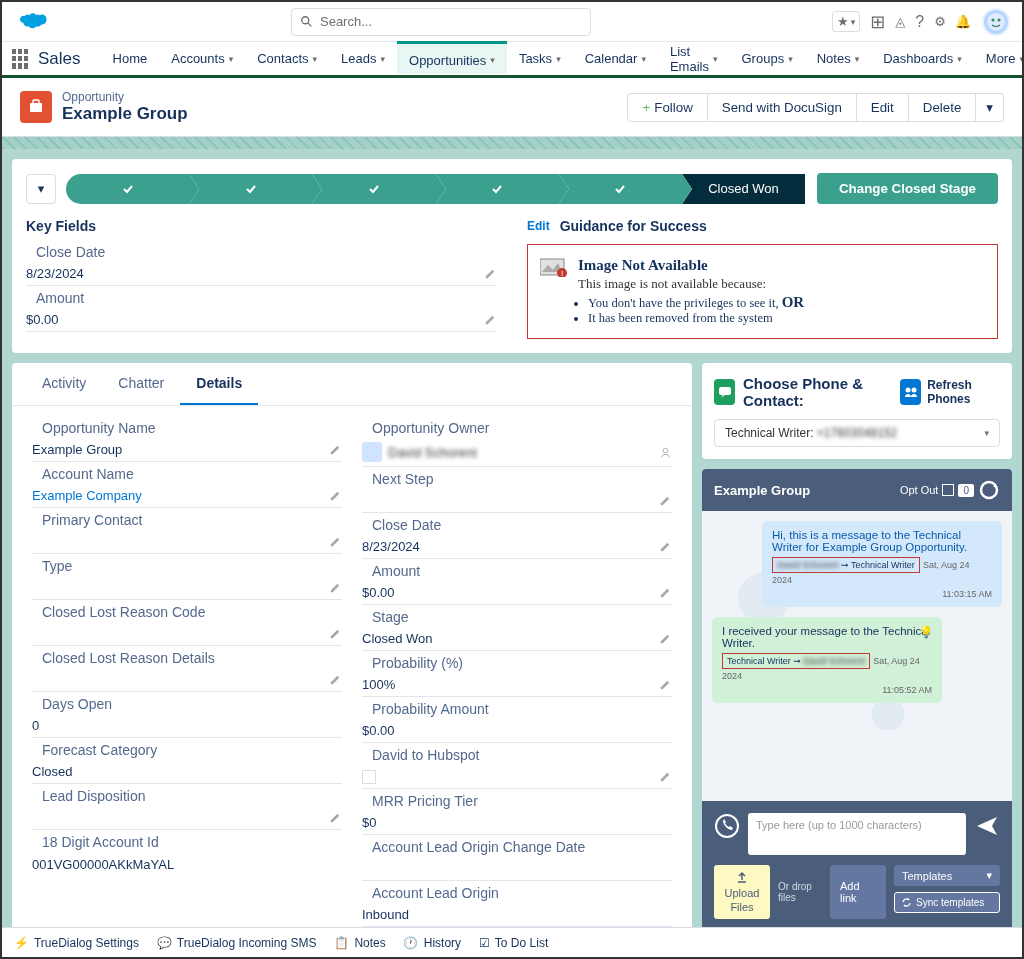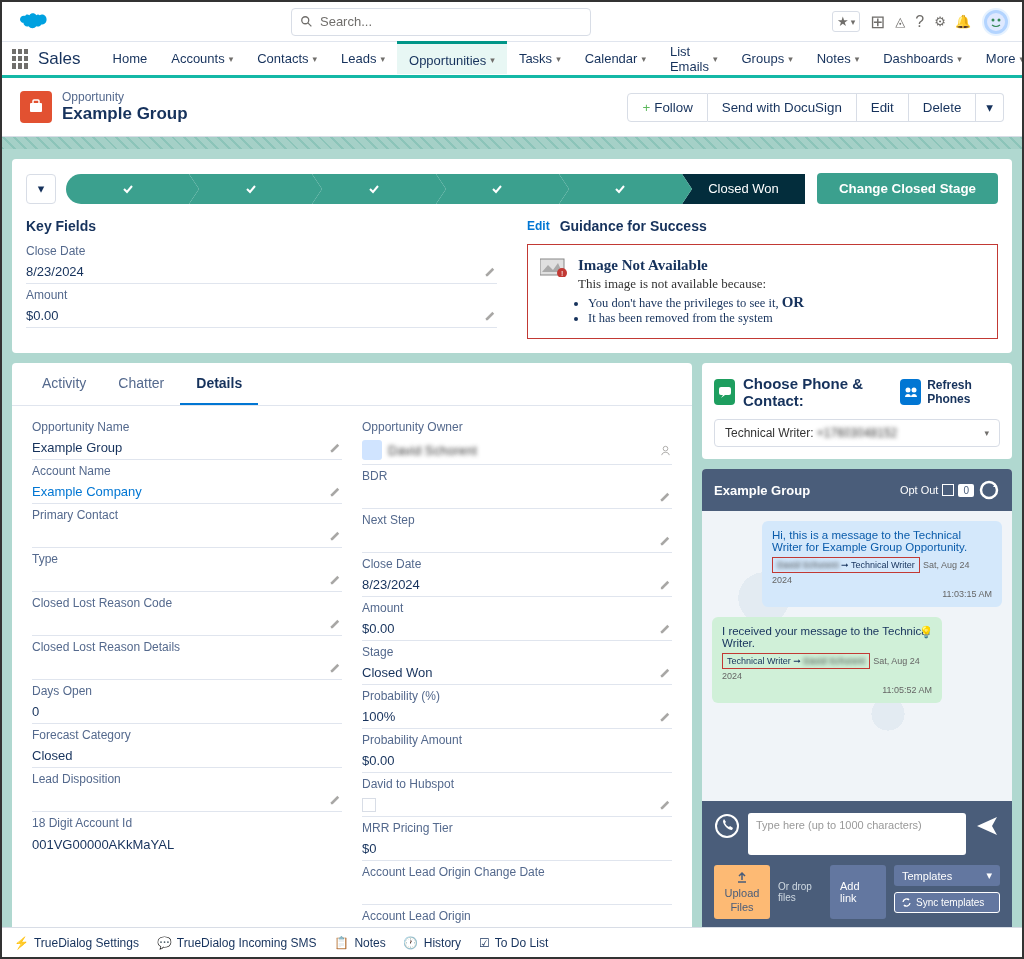--- a/index.html
+++ b/index.html
@@ -5,21 +5,21 @@
 * { box-sizing: border-box; margin: 0; padding: 0; }
 body { font-family: -apple-system, 'Segoe UI', Arial, sans-serif; font-size: 13px; color: #16325c; background: #fff; border: 2px solid #333; width: 1024px; height: 959px; overflow: hidden; position: relative; }
 .topbar { height: 40px; display: flex; align-items: center; padding: 0 12px; border-bottom: 1px solid #e0e5ee; background: #fff; }
 .cloud-logo { width: 36px; height: 24px; }
 .search-wrap { margin: 0 auto; display: flex; align-items: center; border: 1px solid #d8dde6; border-radius: 4px; width: 300px; height: 28px; padding: 0 8px; color: #706e6b; }
 .search-wrap svg { width: 14px; height: 14px; margin-right: 6px; }
 .top-icons { display: flex; align-items: center; gap: 10px; }
 .top-icons > * { color: #706e6b; cursor: pointer; display: flex; align-items: center; }
 .star-box { border: 1px solid #d8dde6; border-radius: 3px; padding: 2px 4px; display: flex; align-items: center; gap: 2px; }
 .avatar { width: 28px; height: 28px; border-radius: 50%; background: #b3d4ff; display: flex; align-items: center; justify-content: center; border: 2px solid #e6f2ff;}
-.navbar { height: 36px; display: flex; align-items: center; padding: 0 10px; border-bottom: 3px solid #14b8a6; }
+.navbar { height: 36px; display: flex; align-items: center; padding: 0 10px; border-bottom: 3px solid #14532d; }
 .waffle { width: 20px; height: 20px; margin-right: 10px; display: grid; grid-template-columns: repeat(3,4px); gap: 2px; }
 .waffle span { background: #706e6b; }
 .app-name { font-size: 17px; font-weight: 400; margin-right: 20px; }
 .nav-items { display: flex; gap: 0; flex: 1; align-items: center; height: 100%; }
 .nav-item { display: flex; align-items: center; gap: 4px; padding: 0 12px; height: 100%; cursor: pointer; color: #16325c; }
 .nav-item.active { background: #e8f7f4; border-top: 3px solid #009688; margin-top: -3px; padding-top: 3px; }
 .chev { font-size: 9px; color: #706e6b; }
 .page-bg { background: #b0d8d0; padding: 0; height: calc(100% - 76px - 30px); overflow-y: auto; }
 .header-card { background: #fff; margin: 0; padding: 12px 18px; display: flex; align-items: center; border-bottom: 1px solid #d8dde6; }
 .obj-icon { width: 32px; height: 32px; background: #e25131; border-radius: 4px; display: flex; align-items: center; justify-content: center; color: #fff; margin-right: 10px; }
@@ -43,21 +43,21 @@
 .stage.dark { background: #032d3c; }
 .stage.dark::after { border-left-color: #032d3c; }
 .stage.dark::before { border-left-color: #fff; }
 .stage:last-child::after { display: none; }
 .stage svg { width: 14px; height: 14px; }
 .change-btn { margin-left: 12px; background: #3ba08e; color: #fff; border: none; padding: 8px 22px; border-radius: 4px; cursor: pointer; font-weight: 600; }
 .kf-row { display: flex; gap: 30px; }
 .kf-left { flex: 1; }
 .kf-title { font-weight: 700; font-size: 14px; margin-bottom: 10px; }
 .field { margin-bottom: 4px; }
-.field-label { font-size: 12px; color: #54698d; margin-bottom: 2px; }
+.field-label { font-size: 14px; color: #54698d; margin-bottom: 2px; margin-left: 10px; }
 .field-value { font-size: 13px; padding: 4px 0; border-bottom: 1px solid #e0e5ee; display: flex; justify-content: space-between; align-items: center; min-height: 24px; }
 .pencil { width: 13px; height: 13px; color: #706e6b; cursor: pointer; opacity: 0.6; }
 .kf-right { flex: 1; }
 .guidance-hdr { display: flex; align-items: center; gap: 10px; margin-bottom: 10px; }
 .edit-link { color: #0176d3; font-weight: 600; font-size: 12px; cursor: pointer; }
 .guidance-title { font-weight: 700; font-size: 14px; }
 .img-error { border: 1px solid #c23934; padding: 12px; display: flex; gap: 10px; }
 .img-error-icon { width: 28px; height: 20px; position: relative; }
 .img-error-text strong { font-family: Georgia, serif; font-size: 15px; }
 .img-error-text p { font-family: Georgia, serif; font-size: 13px; color: #333; margin: 2px 0; }
@@ -94,21 +94,21 @@
 .msg-sig { border: 1.5px solid #c23934; padding: 2px 4px; font-size: 9px; margin-top: 4px; display: inline-block; }
 .blur { color: transparent; text-shadow: 0 0 4px #333; }
 .msg-in { background: #d0f0d8; border-radius: 6px; padding: 8px 10px; margin-right: 60px; margin-bottom: 10px; font-size: 11.5px; position: relative; }
 .bulb { position: absolute; top: 8px; right: 8px; color: #f2b01e; }
 .chat-comp { background: #4a5d7a; padding: 12px; }
 .comp-row1 { display: flex; gap: 8px; align-items: flex-start; margin-bottom: 10px; }
 .dial-icon { width: 26px; height: 26px; color: #fff; }
 .comp-input { flex: 1; background: #fff; border-radius: 3px; padding: 6px 8px; font-size: 11px; color: #999; height: 42px; }
 .send-btn { width: 26px; height: 26px; color: #fff; cursor: pointer; }
 .comp-row2 { display: flex; gap: 8px; align-items: stretch; }
-.comp-btn { background: #fdba74; border-radius: 3px; padding: 6px 10px; font-size: 11px; display: flex; flex-direction: column; align-items: center; justify-content: center; gap: 2px; cursor: pointer; color: #4a5d7a; min-width: 56px; }
+.comp-btn { background: #fef9c3; border-radius: 3px; padding: 6px 10px; font-size: 11px; display: flex; flex-direction: column; align-items: center; justify-content: center; gap: 2px; cursor: pointer; color: #4a5d7a; min-width: 56px; }
 .drop-text { color: #cfd9e2; font-size: 10px; align-self: center; }
 .comp-col { display: flex; flex-direction: column; gap: 6px; margin-left: auto; }
 .tmpl-sel { background: #6377a0; color: #fff; border-radius: 3px; padding: 4px 8px; font-size: 11px; display: flex; justify-content: space-between; align-items: center; cursor: pointer; width: 106px; }
 .sync-btn { background: #6377a0; color: #fff; border: 1px solid #fff; border-radius: 3px; padding: 4px 6px; font-size: 10px; display: flex; align-items: flex-start; gap: 4px; cursor: pointer; }
 .footer { position: absolute; bottom: 0; left: 0; right: 0; height: 30px; background: #fff; border-top: 1px solid #d8dde6; display: flex; align-items: center; padding: 0 12px; gap: 18px; font-size: 12px; color: #16325c; }
 .footer-item { display: flex; align-items: center; gap: 5px; cursor: pointer; }
 svg { display: block; }
 </style>
 </head>
 <body>
@@ -415,29 +415,20 @@
                     <span class="owner-av"></span>
                     <span class="link-val blur">David Schorent</span>
                   </span>
                   <svg class="pencil" viewBox="0 0 14 14">
                     <circle cx="7" cy="5" r="2.5" fill="none" stroke="#706e6b"></circle>
                     <path d="M3 12c0-2 2-3 4-3s4 1 4 3" fill="none" stroke="#706e6b"></path>
                   </svg>
                 </div>
               </div>
             <div class="field">
-                <div class="field-label">BDR</div>
-                <div class="field-value">
-                  <span></span>
-                  <svg class="pencil" viewBox="0 0 14 14">
-                    <path d="M2 10l7-7 2 2-7 7H2v-2z" fill="#706e6b"></path>
-                  </svg>
-                </div>
-              </div>
-            <div class="field">
                 <div class="field-label">Next Step</div>
                 <div class="field-value">
                   <span></span>
                   <svg class="pencil" viewBox="0 0 14 14">
                     <path d="M2 10l7-7 2 2-7 7H2v-2z" fill="#706e6b"></path>
                   </svg>
                 </div>
               </div>
             <div class="field">
                 <div class="field-label">Close Date</div>

